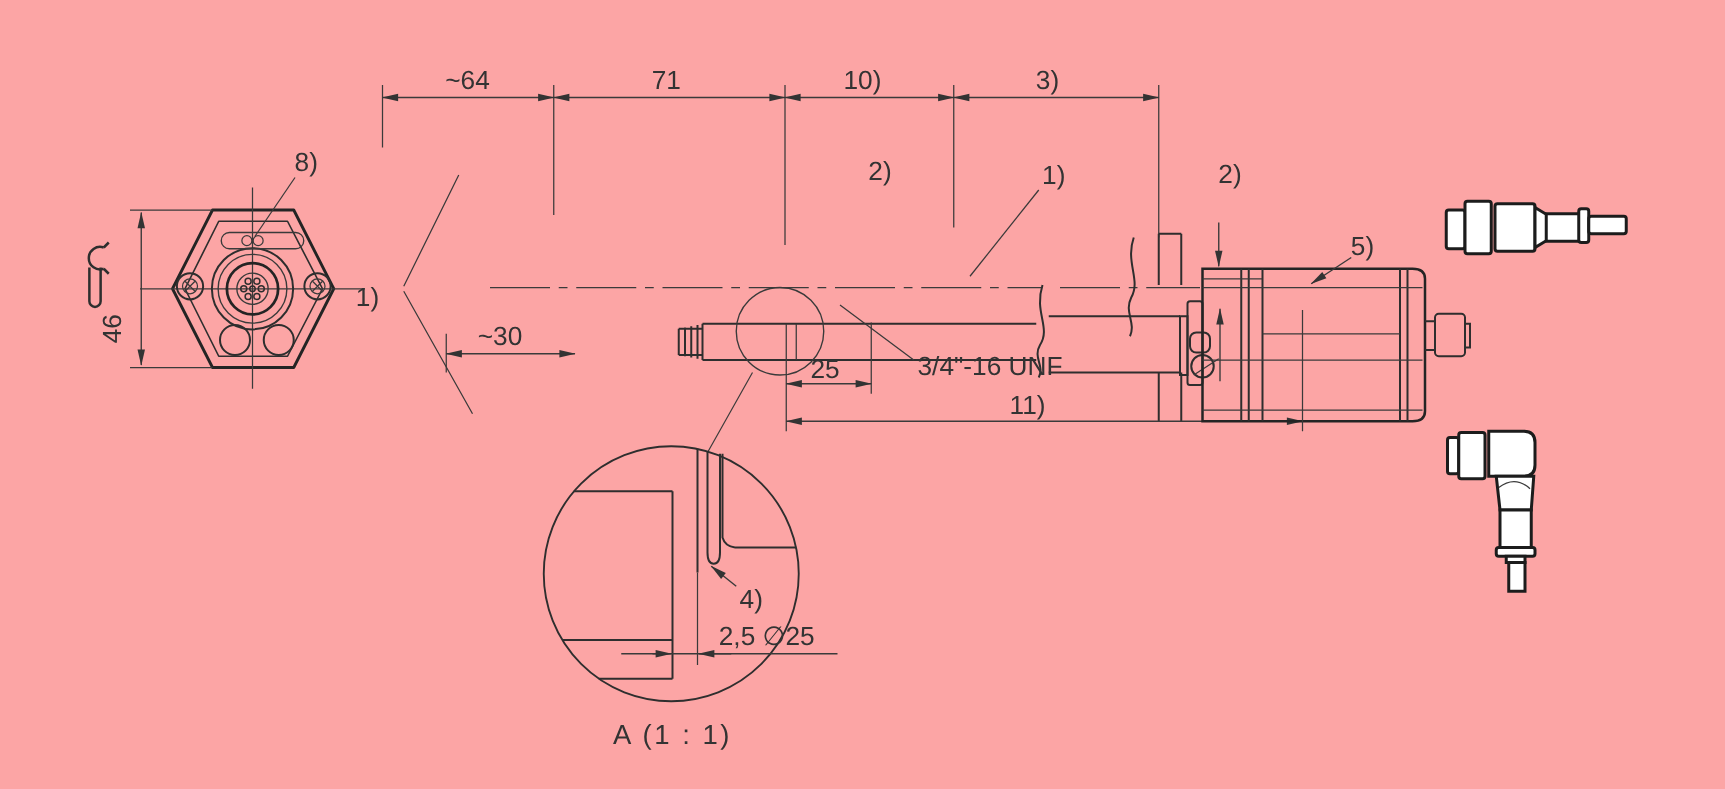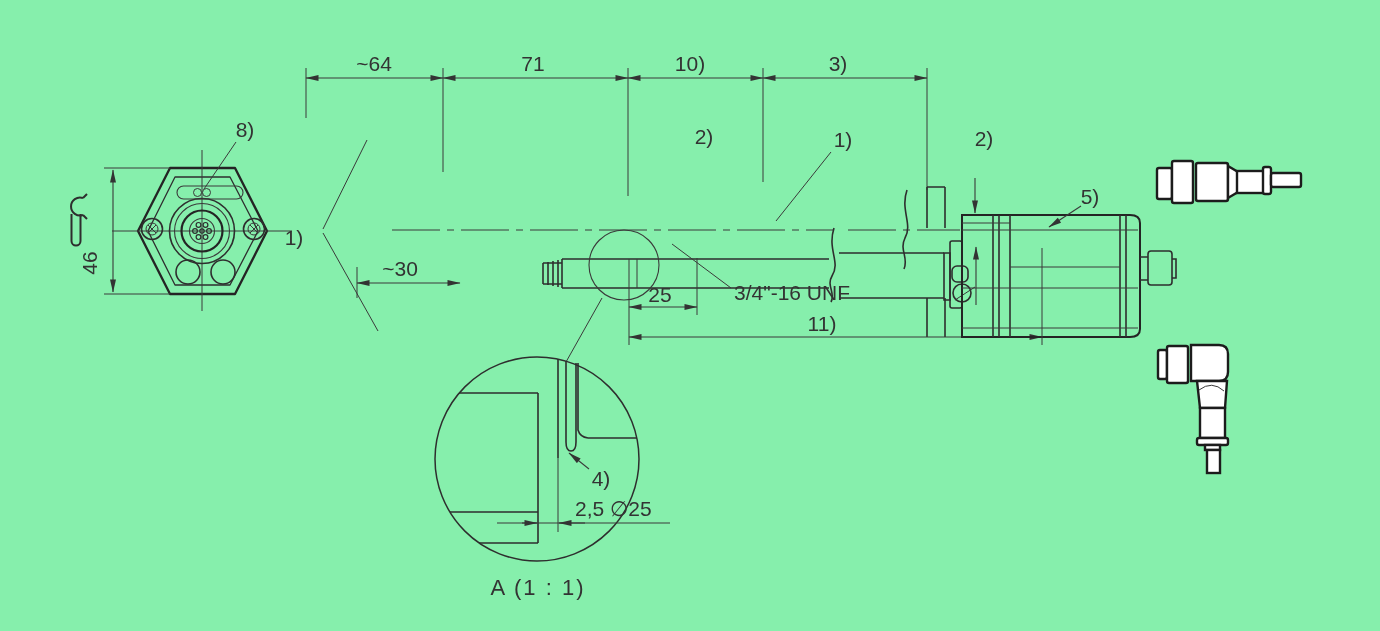--- a/index.html
+++ b/index.html
@@ -1,16 +1,16 @@
 <!DOCTYPE html>
 <html><head>
 <meta charset="utf-8">
 <style>
   html,body{margin:0;padding:0;background:#fff;}
-  .stage{width:1380px;height:631px;background:#86efac;position:relative;overflow:hidden;}
+  .stage{width:1380px;height:631px;background:#fca5a5;position:relative;overflow:hidden;}
   svg{display:block;}
   svg text{font-family:"Liberation Sans","DejaVu Sans",sans-serif;font-size:21px;fill:#333333;}
   .thin{stroke:#3a3a3a;stroke-width:1;fill:none;}
   .dim{stroke:#3a3a3a;stroke-width:1.1;fill:none;}
   .line{stroke:#2e2e2e;stroke-width:1.6;fill:none;}
   .heavy{stroke:#1c1c1c;stroke-width:2.4;fill:#ffffff;}
   .cl{stroke:#3a3a3a;stroke-width:1;stroke-dasharray:48 7 7 7;fill:none;}
   .detail-title{font-size:22px;letter-spacing:2px;}
 </style>
 </head>

